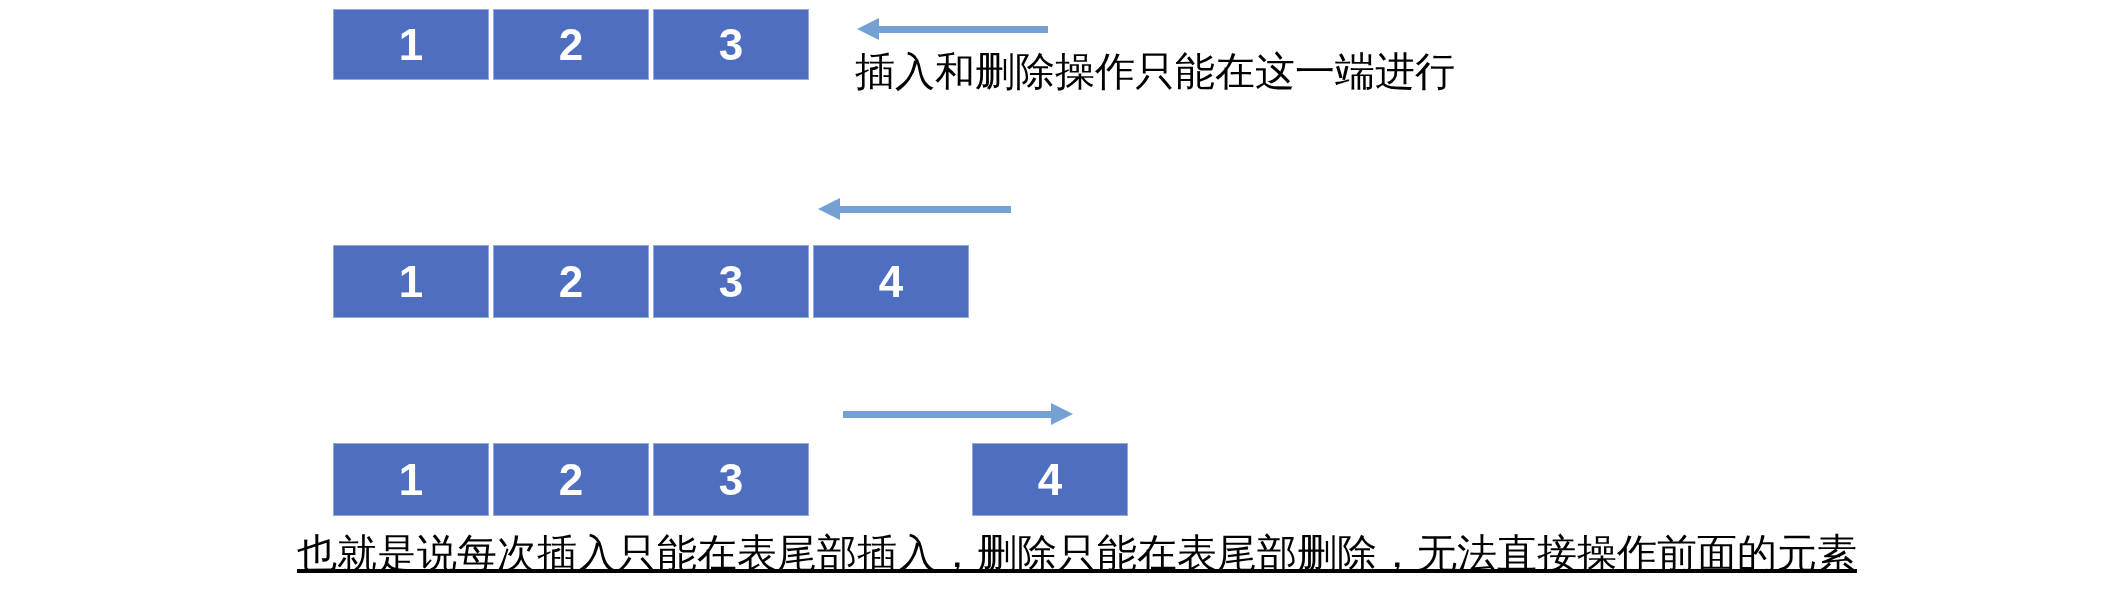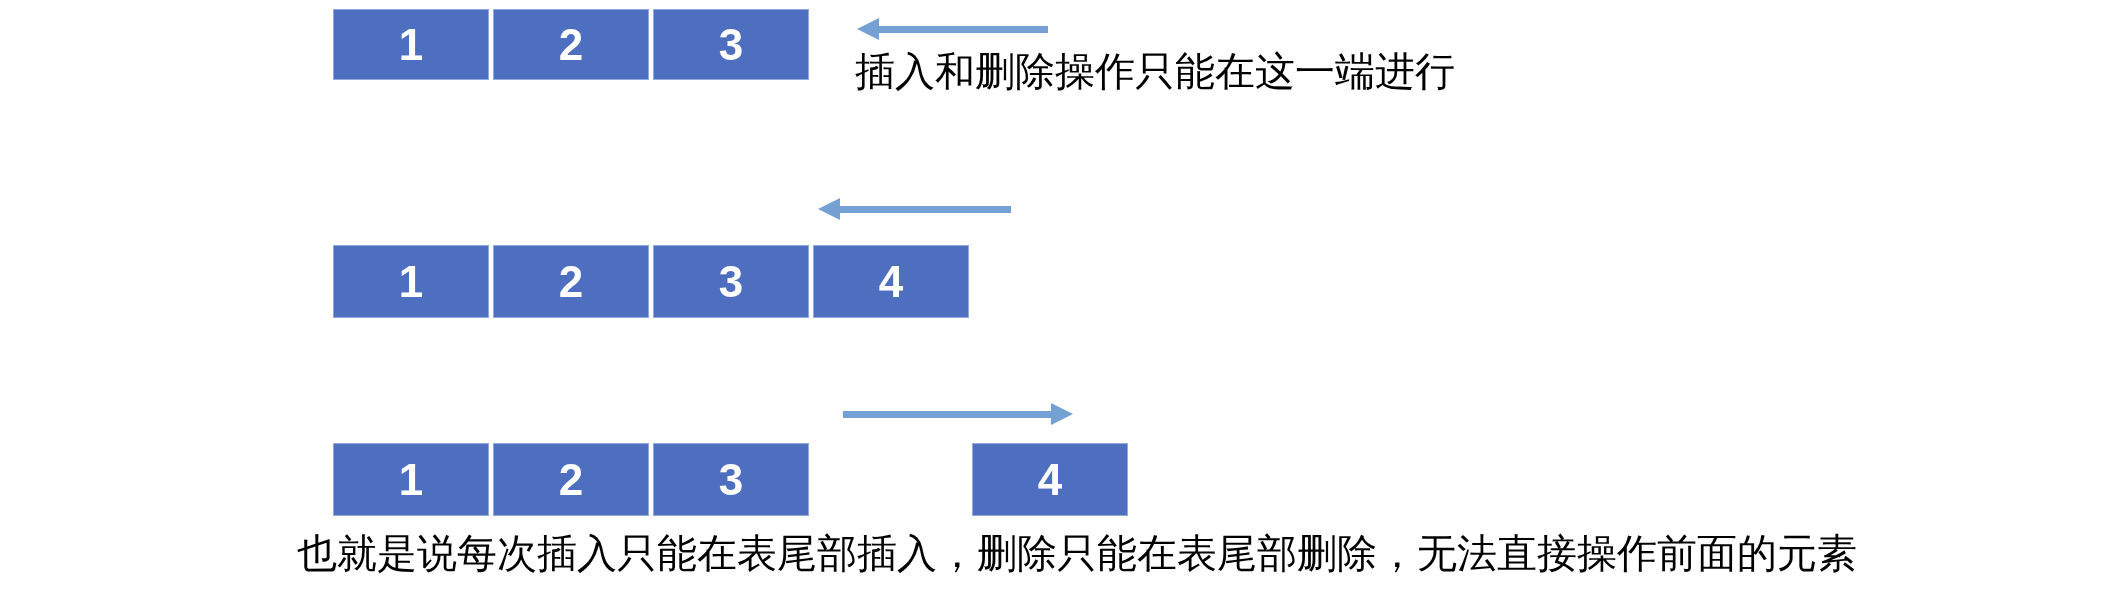--- a/index.html
+++ b/index.html
@@ -85,15 +85,15 @@
   <div class="arrow right" style="left:843px; top:403px; width:230px;">
     <span class="shaft"></span>
     <span class="head"></span>
   </div>
 
   <div class="cell" style="left:333px; top:443px; height:73px;">1</div>
   <div class="cell" style="left:493px; top:443px; height:73px;">2</div>
   <div class="cell" style="left:653px; top:443px; height:73px;">3</div>
   <div class="cell" style="left:972px; top:443px; height:73px;">4</div>
 
-  <div class="caption" style="left:297px; top:532px;">也就是说每次插入只能在表尾部插入，删除只能在表尾部删除，无法直接操作前面的元素</div>
+  <div class="caption" style="left:297px; top:532px;text-decoration:underline;">也就是说每次插入只能在表尾部插入，删除只能在表尾部删除，无法直接操作前面的元素</div>
 
 </div>
 
 </body></html>

